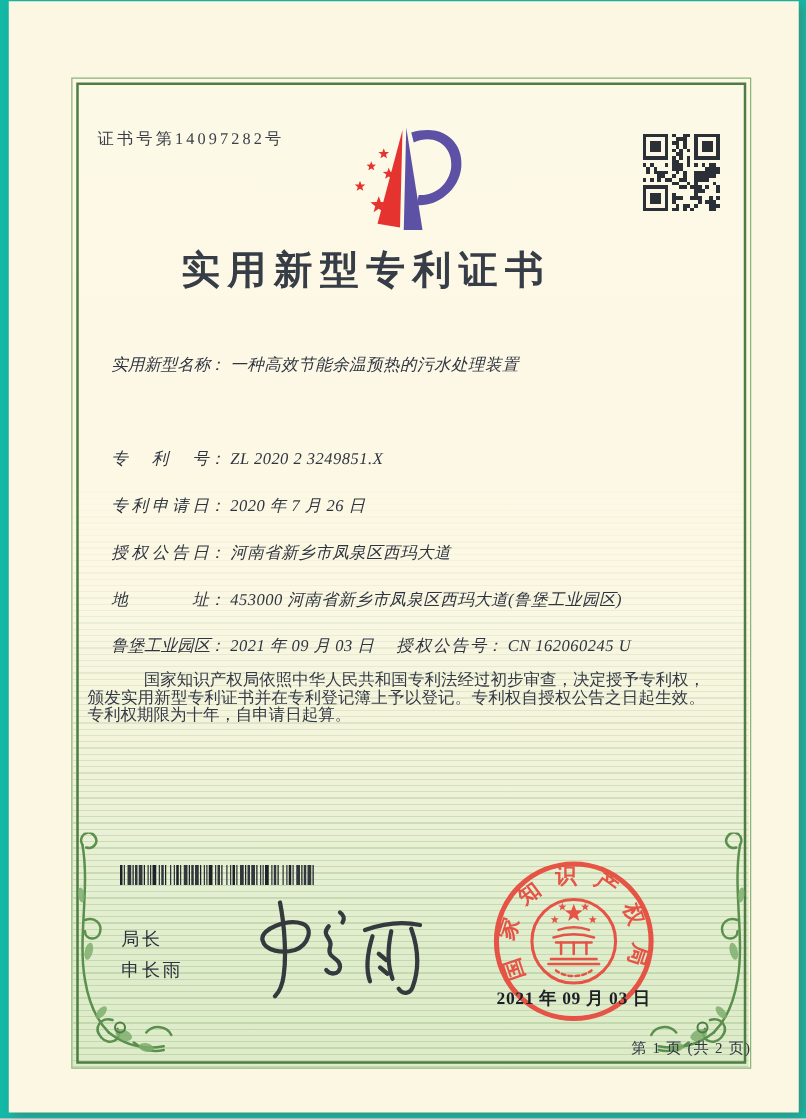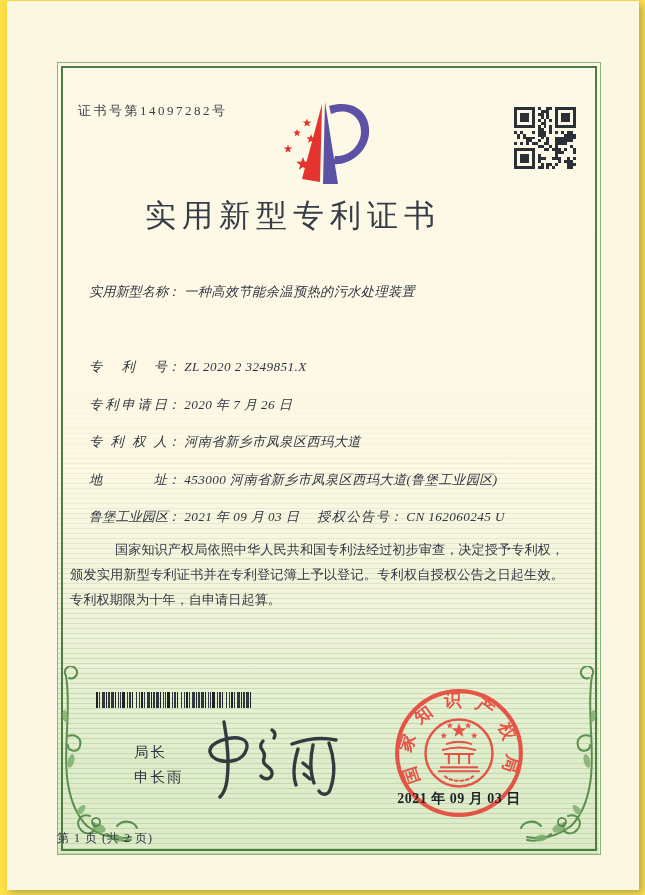--- a/index.html
+++ b/index.html
@@ -1,18 +1,18 @@
 <!DOCTYPE html>
 <html><head>
 <meta charset="utf-8">
 <style>
   * { margin:0; padding:0; box-sizing:border-box; }
   html,body { width:645px; height:895px; background:#ffffff; overflow:hidden; }
   body { font-family:"Liberation Serif","DejaVu Serif",serif; }
-  .canvas { position:relative; width:645px; height:895px; background:#fde047; }
+  .canvas { position:relative; width:645px; height:895px; background:#14b8a6; }
 
   .paper {
     position:absolute; left:7px; top:1px; width:632px; height:889px;
     background:#fcf7e2;
     box-shadow:3px 3px 7px rgba(95,95,80,.45);
   }
   .ghost-circle {
     position:absolute; left:62px; top:118px; width:96px; height:96px;
     border-radius:50%; border:9px solid rgba(205,150,120,.10);
   }
@@ -47,51 +47,51 @@
 
   .cert-no {
     position:absolute; left:78px; top:102px; font-size:13px;
     letter-spacing:2.5px; color:#3a3f48;
   }
   .logo { position:absolute; left:277px; top:94px; width:100px; height:96px; }
   .qr   { position:absolute; left:514px; top:107px; width:62px; height:62px; }
 
   .title {
     position:absolute; left:57px; top:195px; width:472px; text-align:center;
-    font-size:31px; font-weight:normal; letter-spacing:6px; color:#373d47;
+    font-size:31px; font-weight:bold; letter-spacing:6px; color:#373d47;
   }
 
   .frow { position:absolute; left:89px; font-size:13.2px; color:#2f3540; white-space:nowrap;font-style:italic; }
   .flabel { display:inline-block; width:78px; text-align:justify; text-align-last:justify; }
   .fcolon { display:inline-block; margin-right:4px; }
   .fvalue { letter-spacing:.4px; }
   .grant-right { position:absolute; left:228px; top:0; }
   .grant-right .flabel { width:72px; }
 
   .paras {
     position:absolute; left:70px; top:537px; width:494px;
-    font-size:13.2px; line-height:25px; color:#333945;
+    font-size:13.2px; line-height:14px; color:#333945;
     text-align:justify;
   }
   .paras p { text-indent:45px; }
 
   .barcode { position:absolute; left:96px; top:692px; width:158px; height:16px; }
 
   .director { position:absolute; left:97px; top:740px; font-size:14.5px;
-    letter-spacing:2px; color:#2e343e; line-height:25px;margin-left:37px; }
+    letter-spacing:2px; color:#2e343e; line-height:25px; }
   .signature { position:absolute; left:200px; top:710px; width:155px; height:100px; }
 
   .seal { position:absolute; left:388px; top:682px; width:142px; height:142px; opacity:.92; }
   .seal-date {
     position:absolute; left:378px; top:790px; width:162px; text-align:center;
     font-size:14px; color:#1d2126; letter-spacing:.5px; font-weight:bold;
   }
 
   .page-info {
-    position:absolute; left:57px; top:830px; width:544px; text-align:left;
+    position:absolute; left:57px; top:830px; width:544px; text-align:right;
     font-size:12px; letter-spacing:1px; color:#2f3540;
   }
   .back-note {
     position:absolute; left:57px; top:866px; width:544px; text-align:right;
     font-size:12.5px; letter-spacing:3px; color:#333945;margin-top:39px;
   }
 
   .ornament { position:absolute; width:84px; height:188px; }
   .orn-bl { left:59px; top:666px; }
   .orn-br { left:515px; top:666px; transform:scaleX(-1); }
@@ -302,21 +302,21 @@
   <div class="frow" style="top:283px">
     <span class="flabel">实用新型名称</span><span class="fcolon">：</span><span class="fvalue">一种高效节能余温预热的污水处理装置</span>
   </div>
   <div class="frow" style="top:358px">
     <span class="flabel">专利号</span><span class="fcolon">：</span><span class="fvalue">ZL 2020 2 3249851.X</span>
   </div>
   <div class="frow" style="top:396px">
     <span class="flabel">专利申请日</span><span class="fcolon">：</span><span class="fvalue">2020 年 7 月 26 日</span>
   </div>
   <div class="frow" style="top:433px">
-    <span class="flabel">专利权人</span><span class="fcolon">：</span><span class="fvalue">河南省新乡市凤泉区西玛大道</span>
+    <span class="flabel">授权公告日</span><span class="fcolon">：</span><span class="fvalue">河南省新乡市凤泉区西玛大道</span>
   </div>
   <div class="frow" style="top:471px">
     <span class="flabel">地址</span><span class="fcolon">：</span><span class="fvalue">453000 河南省新乡市凤泉区西玛大道(鲁堡工业园区)</span>
   </div>
   <div class="frow" style="top:508px">
     <span class="flabel">鲁堡工业园区</span><span class="fcolon">：</span><span class="fvalue">2021 年 09 月 03 日</span>
     <span class="grant-right">
       <span class="flabel">授权公告号</span><span class="fcolon">：</span><span class="fvalue">CN 162060245 U</span>
     </span>
   </div>

